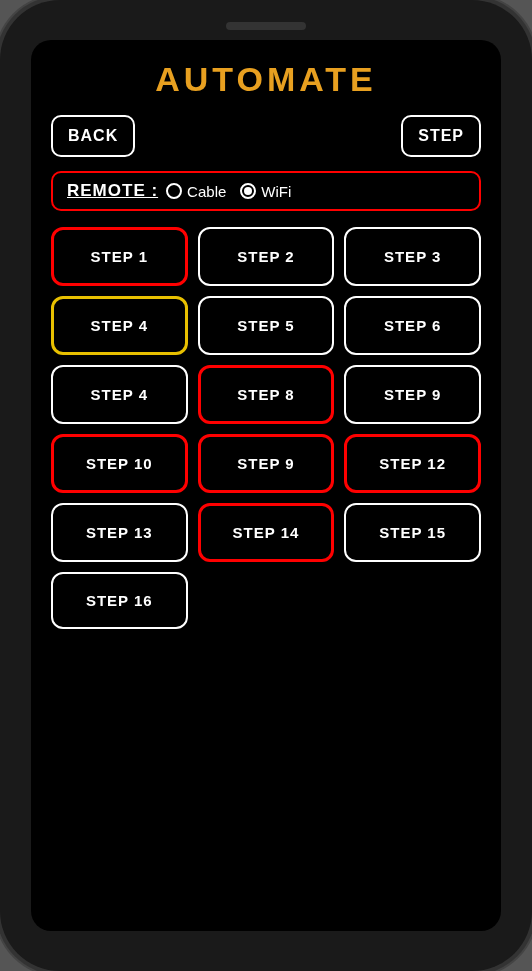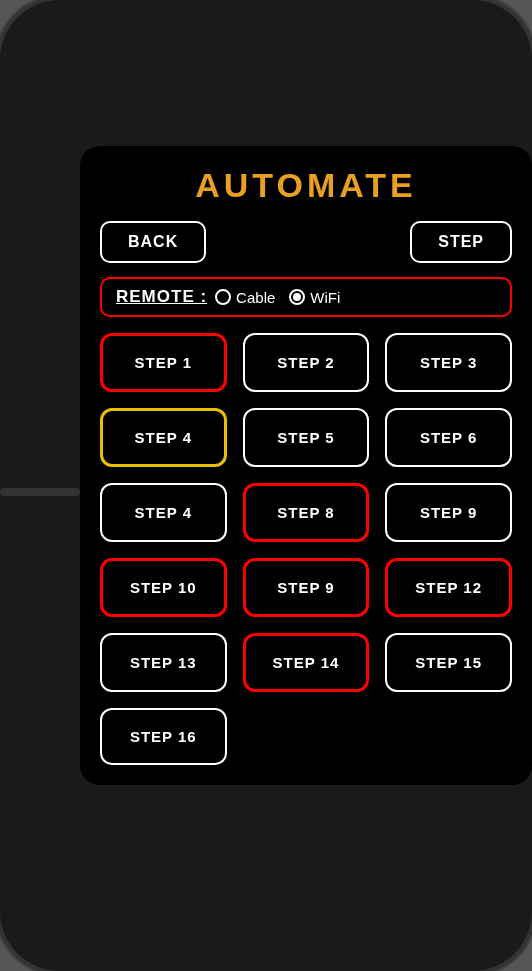--- a/index.html
+++ b/index.html
@@ -13,21 +13,21 @@
       font-family: Arial, sans-serif;
     }
 
     .phone-shell {
       width: 532px;
       height: 971px;
       background: #1a1a1a;
       border-radius: 60px;
       position: relative;
       display: flex;
-      flex-direction: row;
+      flex-direction: column;
       align-items: center;
       box-shadow: 0 0 0 4px #333, 0 0 0 6px #444;
     }
 
     .phone-speaker {
       width: 80px;
       height: 8px;
       background: #333;
       border-radius: 4px;
       margin-top: 22px;
@@ -61,21 +61,21 @@
       justify-content: space-between;
       width: 100%;
       margin-bottom: 14px;
     }
 
     .top-btn {
       background: #000;
       color: #fff;
       border: 2px solid #fff;
       border-radius: 10px;
-      padding: 10px 26px;
+      padding: 10px 15px;
       font-size: 16px;
       font-weight: bold;
       cursor: pointer;
       letter-spacing: 1px;
     }
 
     .remote-row {
       display: flex;
       align-items: center;
       width: 100%;
@@ -133,21 +133,21 @@
     }
 
     .radio-text {
       color: #fff;
       font-size: 15px;
     }
 
     .steps-grid {
       display: grid;
       grid-template-columns: repeat(3, 1fr);
-      gap: 16px;
+      gap: 10px;
       width: 100%;
     }
 
     .step-btn {
       background: #000;
       color: #fff;
       border: 2px solid #fff;
       border-radius: 12px;
       padding: 18px 8px;
       font-size: 15px;

